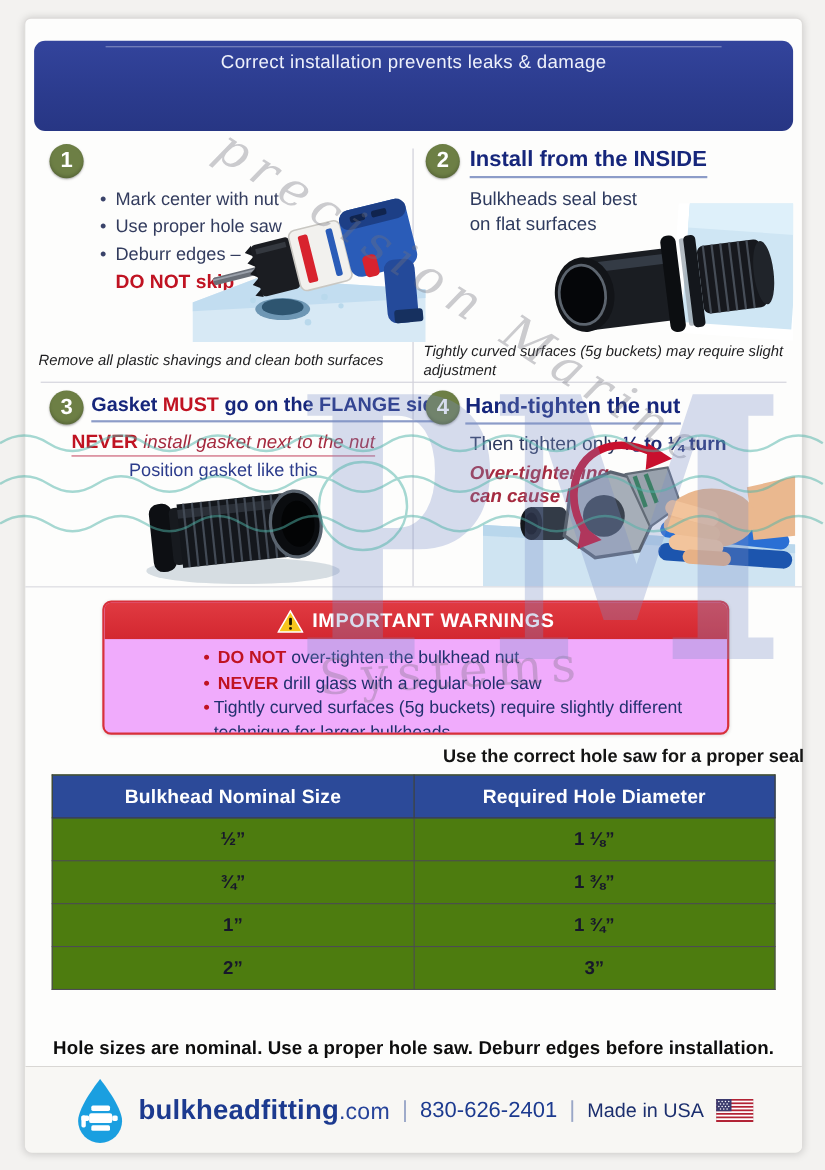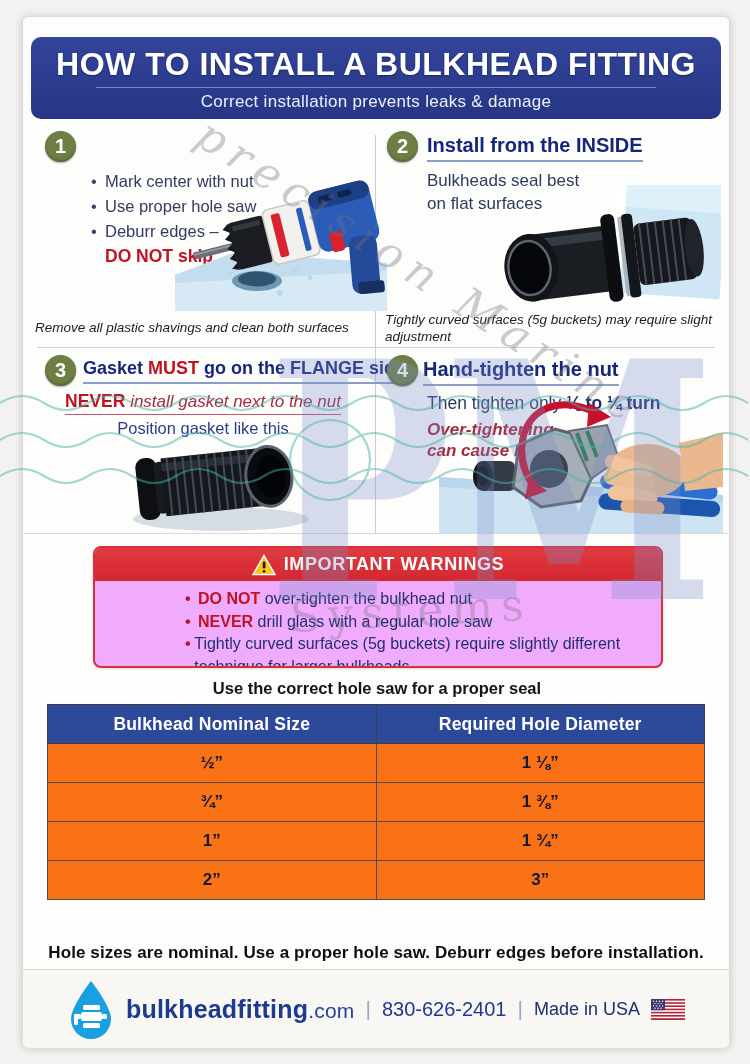--- a/index.html
+++ b/index.html
@@ -55,24 +55,24 @@
   }
   .warnbox .bar{
     height:33px;background:linear-gradient(180deg,#e03a41,#d32730);
     display:flex;align-items:center;justify-content:center;gap:8px;
     color:#fff;font-weight:bold;font-size:18px;letter-spacing:.6px;
   }
   .warn-items{padding:7px 14px 0 90px;}
   .warn-item{display:flex;font-size:16px;line-height:22.5px;color:#21306e;}
   .warn-item .dot{width:13px;color:#c01322;font-weight:bold;}
   
-  .tbl-caption{left:0;top:662px;width:708px;text-align:center;font-size:16.5px;color:#141414;font-weight:600;z-index:2;}
+  .tbl-caption{left:0;top:662px;width:708px;text-align:right;font-size:16.5px;color:#141414;font-weight:600;z-index:2;}
   table.sizes{
     position:absolute;left:24px;top:687px;width:658px;z-index:2;
-    border-collapse:collapse;background:#f97316;
+    border-collapse:collapse;background:#4d7c0f;
   }
   table.sizes th{
     background:#2c4a99;color:#fff;font-size:17.5px;font-weight:bold;
     height:36px;border:1.5px solid #3e3e44;letter-spacing:.2px;
   }
   table.sizes td{
     height:36px;text-align:center;font-size:17px;font-weight:bold;color:#17172b;
     border:1.5px solid #4c4c52;
   }
   .note{left:0;top:926px;width:706px;text-align:center;font-size:17px;color:#0d0d0d;font-weight:600;z-index:2;letter-spacing:.1px;}
@@ -106,21 +106,20 @@
   }
   .wm-waves{left:0;top:378px;}
   .illus{z-index:2;}
 </style>
 </head>
 <body>
 
 <div class="page">
 
   <div class="abs header">
-    <h1>HOW TO INSTALL A BULKHEAD FITTING</h1>
     <div class="rule"></div>
     <div class="sub">Correct installation prevents leaks &amp; damage</div>
   </div>
 
   <div class="abs vdiv"></div>
   <div class="abs hdiv1"></div>
   <div class="abs hdiv2"></div>
 
   <div class="abs badge" style="left:22px;top:114px;">
     <span>1</span>

